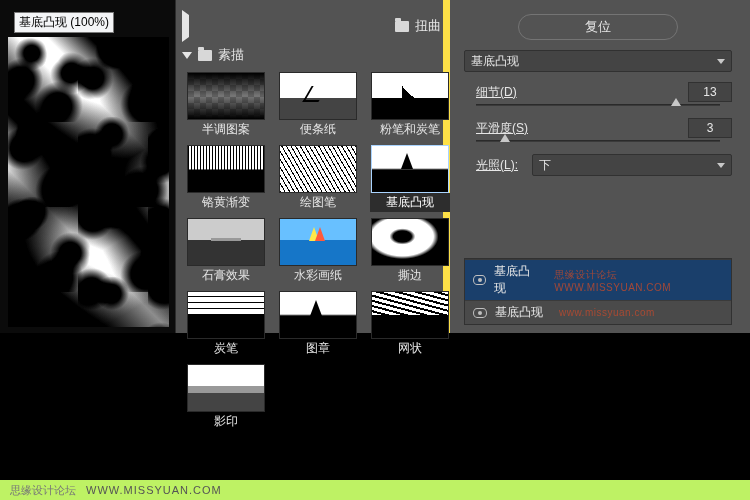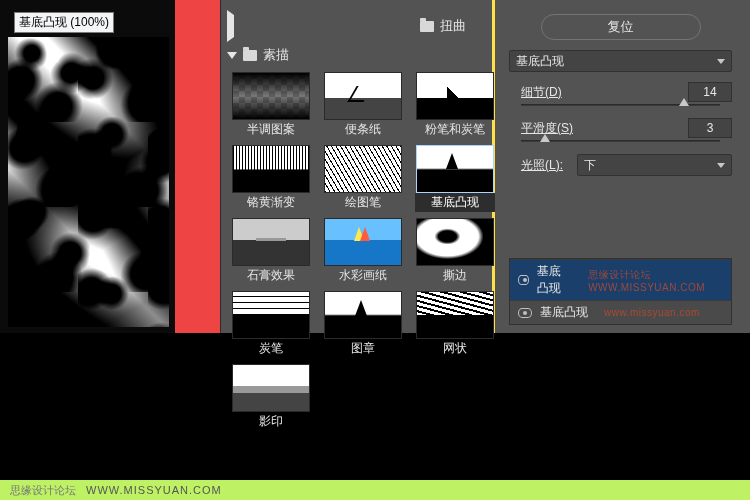--- a/index.html
+++ b/index.html
@@ -1,29 +1,29 @@
 <!DOCTYPE html>
 <html><head>
 <meta charset="utf-8">
 <style>
 * { margin:0; padding:0; box-sizing:border-box; font-family:"Microsoft YaHei",sans-serif; }
 body { background:#000; width:750px; height:500px; overflow:hidden; position:relative; }
-.app { display:flex; width:750px; height:333px; background:#ef4444;justify-content:flex-end; }
+.app { display:flex; width:750px; height:333px; background:#a3a3a3;justify-content:flex-end; }
 .preview-col { width:175px; background:#0b0b0b; padding:12px 6px 6px 8px; display:flex; flex-direction:column; }
 .preview-title { background:#f4f5f7; color:#000; font-size:12px; padding:1px 4px; border:1px solid #7a7a7a; display:inline-block; width:fit-content; margin-left:6px; }
 .preview-img { flex:1; margin-top:4px; background:#fff; background-image:
   radial-gradient(circle at 30% 20%,#000 6%,transparent 20%),
   radial-gradient(circle at 70% 40%,#000 8%,transparent 25%),
   radial-gradient(circle at 20% 60%,#000 10%,transparent 30%),
   radial-gradient(circle at 60% 80%,#000 9%,transparent 28%),
   linear-gradient(45deg,#000 15%,#fff 35%,#000 50%,#fff 70%,#000 85%),
   linear-gradient(-30deg,#888 10%,#fff 30%,#444 50%,#fff 75%);
   background-size:80px 80px,90px 90px,70px 70px,85px 85px,100% 100%,100% 100%;
   background-blend-mode:multiply; filter:contrast(1.6); }
-.mid { width:275px; background:#535353; padding:8px 24px 8px 4px; border-left:1px solid #2c2c2c; border-right:3px solid #fde047;margin-left:45px; }
+.mid { width:275px; background:#535353; padding:8px 0 8px 4px; border-left:1px solid #2c2c2c; border-right:7px solid #fde047; }
 .tree-row { display:flex; align-items:center; gap:6px; color:#e6e6e6; font-size:13px; padding:2px 2px; }
 .tri { width:0; height:0; display:inline-block; }
 .tri.right { border-top:5px solid transparent; border-bottom:5px solid transparent; border-left:7px solid #e6e6e6; }
 .tri.down { border-left:5px solid transparent; border-right:5px solid transparent; border-top:7px solid #e6e6e6; }
 .folder { width:14px; height:11px; background:#d8d8d8; border-radius:1px; position:relative; }
 .folder::before { content:""; position:absolute; top:-3px; left:0; width:6px; height:3px; background:#d8d8d8; border-radius:1px 1px 0 0; }
 .grid { display:grid; grid-template-columns:repeat(3,80px); gap:6px 12px; margin-top:6px; margin-left:6px; }
 .cell { width:80px; display:flex; flex-direction:column; align-items:center; cursor:pointer; }
 .thumb { width:78px; height:48px; border:1px solid #2a2a2a; background:#eee; }
 .cell.sel .thumb { border:1px solid #aad4ff; }
@@ -159,21 +159,21 @@
     <div class="reset-btn">复位</div>
 
     <div class="select">
       <span>基底凸现</span>
       <span class="caret"></span>
     </div>
 
     <div>
       <div class="param">
         <span class="param-lab"><span>细节</span>(<span class="hot">D</span>)</span>
-        <div class="num-box">14</div>
+        <div class="num-box">13</div>
       </div>
       <div class="slider">
         <div class="track"></div>
           <div class="thumb-s" id="th-detail" style="left: 82%;"></div>
       </div>
     </div>
 
     <div>
       <div class="param">
         <span class="param-lab"><span>平滑度</span>(<span class="hot">S</span>)</span>

